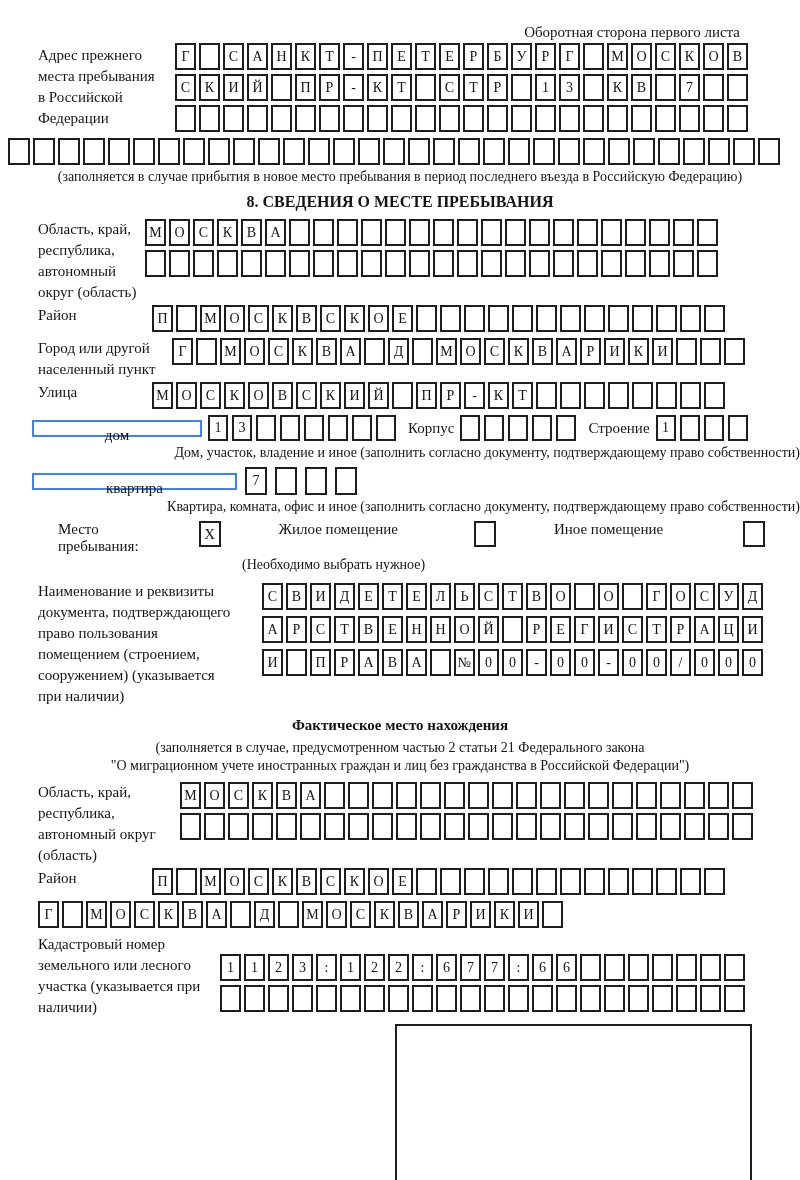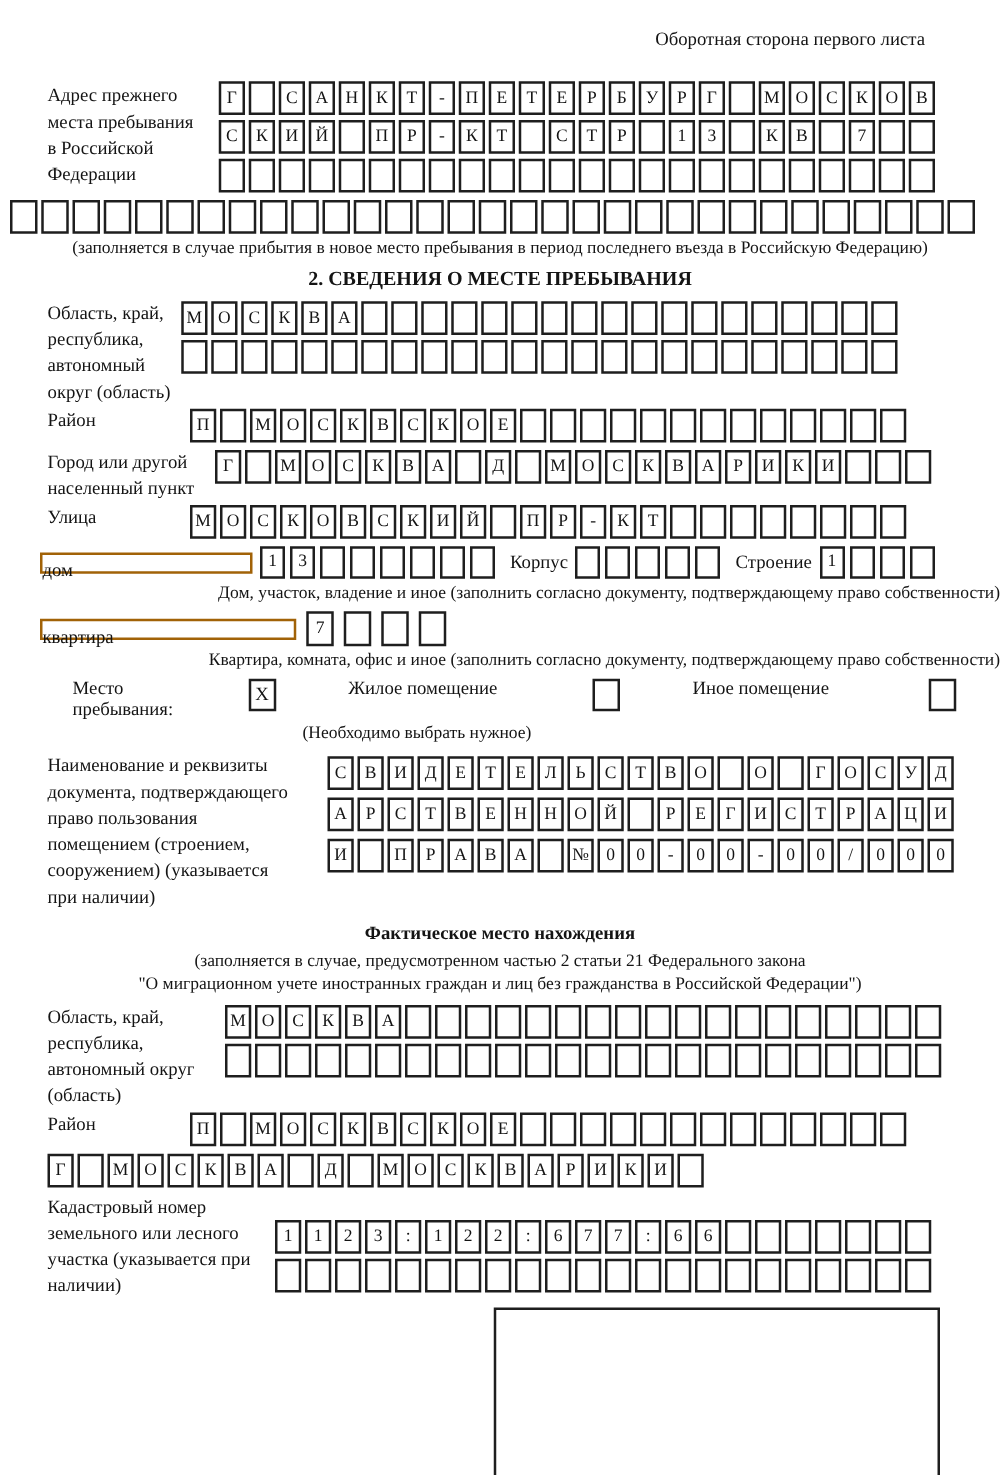--- a/index.html
+++ b/index.html
@@ -29,22 +29,22 @@
   }
   .wide .cell{width:22px;}
   .row-extra{padding-left:8px;margin-top:2px;}
   .caption{font-size:14px;text-align:center;margin:2px 10px 8px 10px;}
   .caption-left{font-size:14px;text-align:right;padding-left:38px;margin:1px 0 6px 0;}
   .sec-title{font-weight:bold;font-size:16px;text-align:center;margin:4px 0 8px 0;}
   .sub-title{font-weight:bold;font-size:15px;text-align:center;margin:10px 0 6px 0;}
   .note-center{font-size:14px;text-align:center;margin:0 30px 2px 30px;}
   .house-row{padding-left:32px;display:flex;align-items:center;margin:2px 0 4px 0;}
   .named-box{
-    box-sizing:border-box;border:2px solid #a16207;height:17px;line-height:26px;
-    text-align:left;font-size:15px;background:#fff;
+    box-sizing:border-box;border:2px solid #3b82f6;height:17px;line-height:26px;
+    text-align:center;font-size:15px;background:#fff;
   }
   .box-dom{width:170px;margin-right:6px;}
   .box-kv{width:205px;margin-right:8px;}
   .house-row .cell{width:20px;height:26px;line-height:22px;margin-right:4px;}
   .inline-lbl{font-size:15px;margin:0 6px 0 8px;white-space:nowrap;}
   .apt-row .cell{width:22px;height:28px;line-height:24px;margin-right:8px;}
   .stay-row{padding-left:58px;display:flex;align-items:flex-start;margin:6px 0 2px 0;gap:48px;}
   .checkbox{
     box-sizing:border-box;width:22px;height:26px;border:2px solid #1e1e1e;
     text-align:center;line-height:22px;font-size:15px;flex:0 0 auto;background:#fff;
@@ -53,21 +53,21 @@
   .hint{font-size:14px;margin:2px 0 8px 242px;}
   .doc-block{margin-top:4px;gap:12px;}
   .mark-wrap{margin:6px 0 0 395px;}
   .mark-box{box-sizing:border-box;width:357px;height:177px;border:2px solid #1e1e1e;background:#fff;}
 </style>
 </head>
 <body>
 
 <div class="corner-note">Оборотная сторона первого листа</div>
 
-<div class="block" style="margin-top:24px;">
+<div class="block" style="margin-top:2px;">
   <div class="label lab-prev">Адрес прежнего места пребывания в Российской Федерации</div>
   <div class="cells-col">
     <div class="cells-row">
         <span class="cell">Г</span>
         <span class="cell"></span>
         <span class="cell">С</span>
         <span class="cell">А</span>
         <span class="cell">Н</span>
         <span class="cell">К</span>
         <span class="cell">Т</span>
@@ -171,21 +171,21 @@
     <span class="cell"></span>
     <span class="cell"></span>
     <span class="cell"></span>
     <span class="cell"></span>
     <span class="cell"></span>
     <span class="cell"></span>
     <span class="cell"></span>
   </div>
 <div class="caption">(заполняется в случае прибытия в новое место пребывания в период последнего въезда в Российскую Федерацию)</div>
 
-<div class="sec-title">2. СВЕДЕНИЯ О МЕСТЕ ПРЕБЫВАНИЯ</div>
+<div class="sec-title">8. СВЕДЕНИЯ О МЕСТЕ ПРЕБЫВАНИЯ</div>
 
 <div class="block">
   <div class="label lab-region">Область, край, республика, автономный округ (область)</div>
   <div class="cells-col">
     <div class="cells-row">
         <span class="cell">М</span>
         <span class="cell">О</span>
         <span class="cell">С</span>
         <span class="cell">К</span>
         <span class="cell">В</span>

